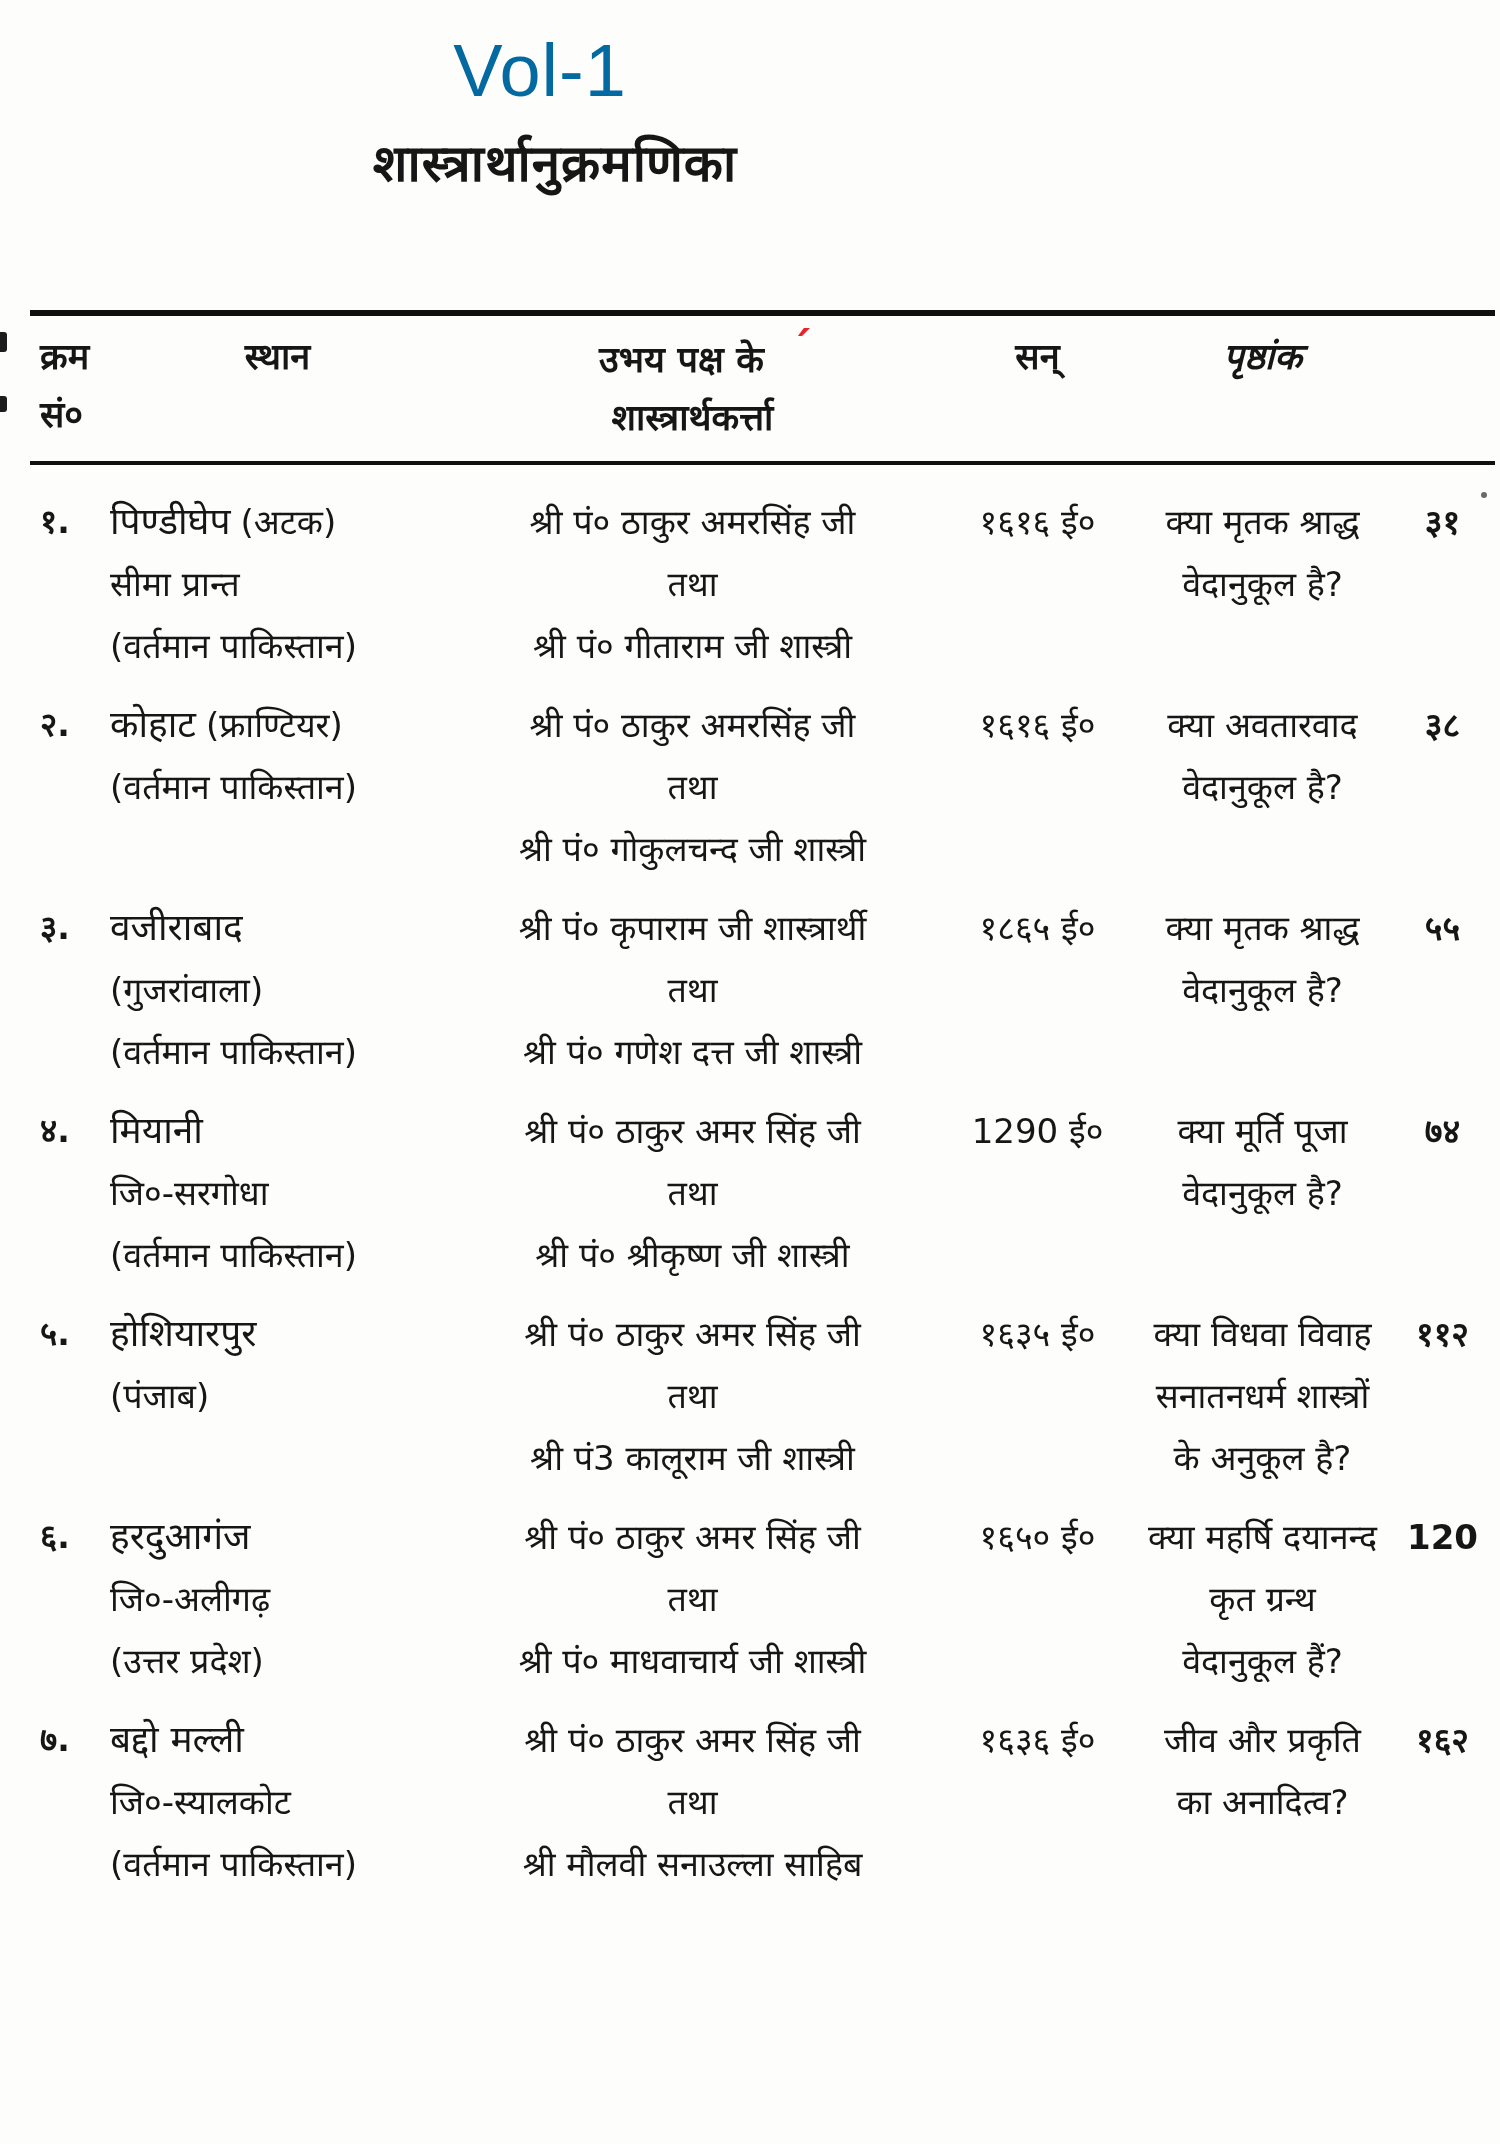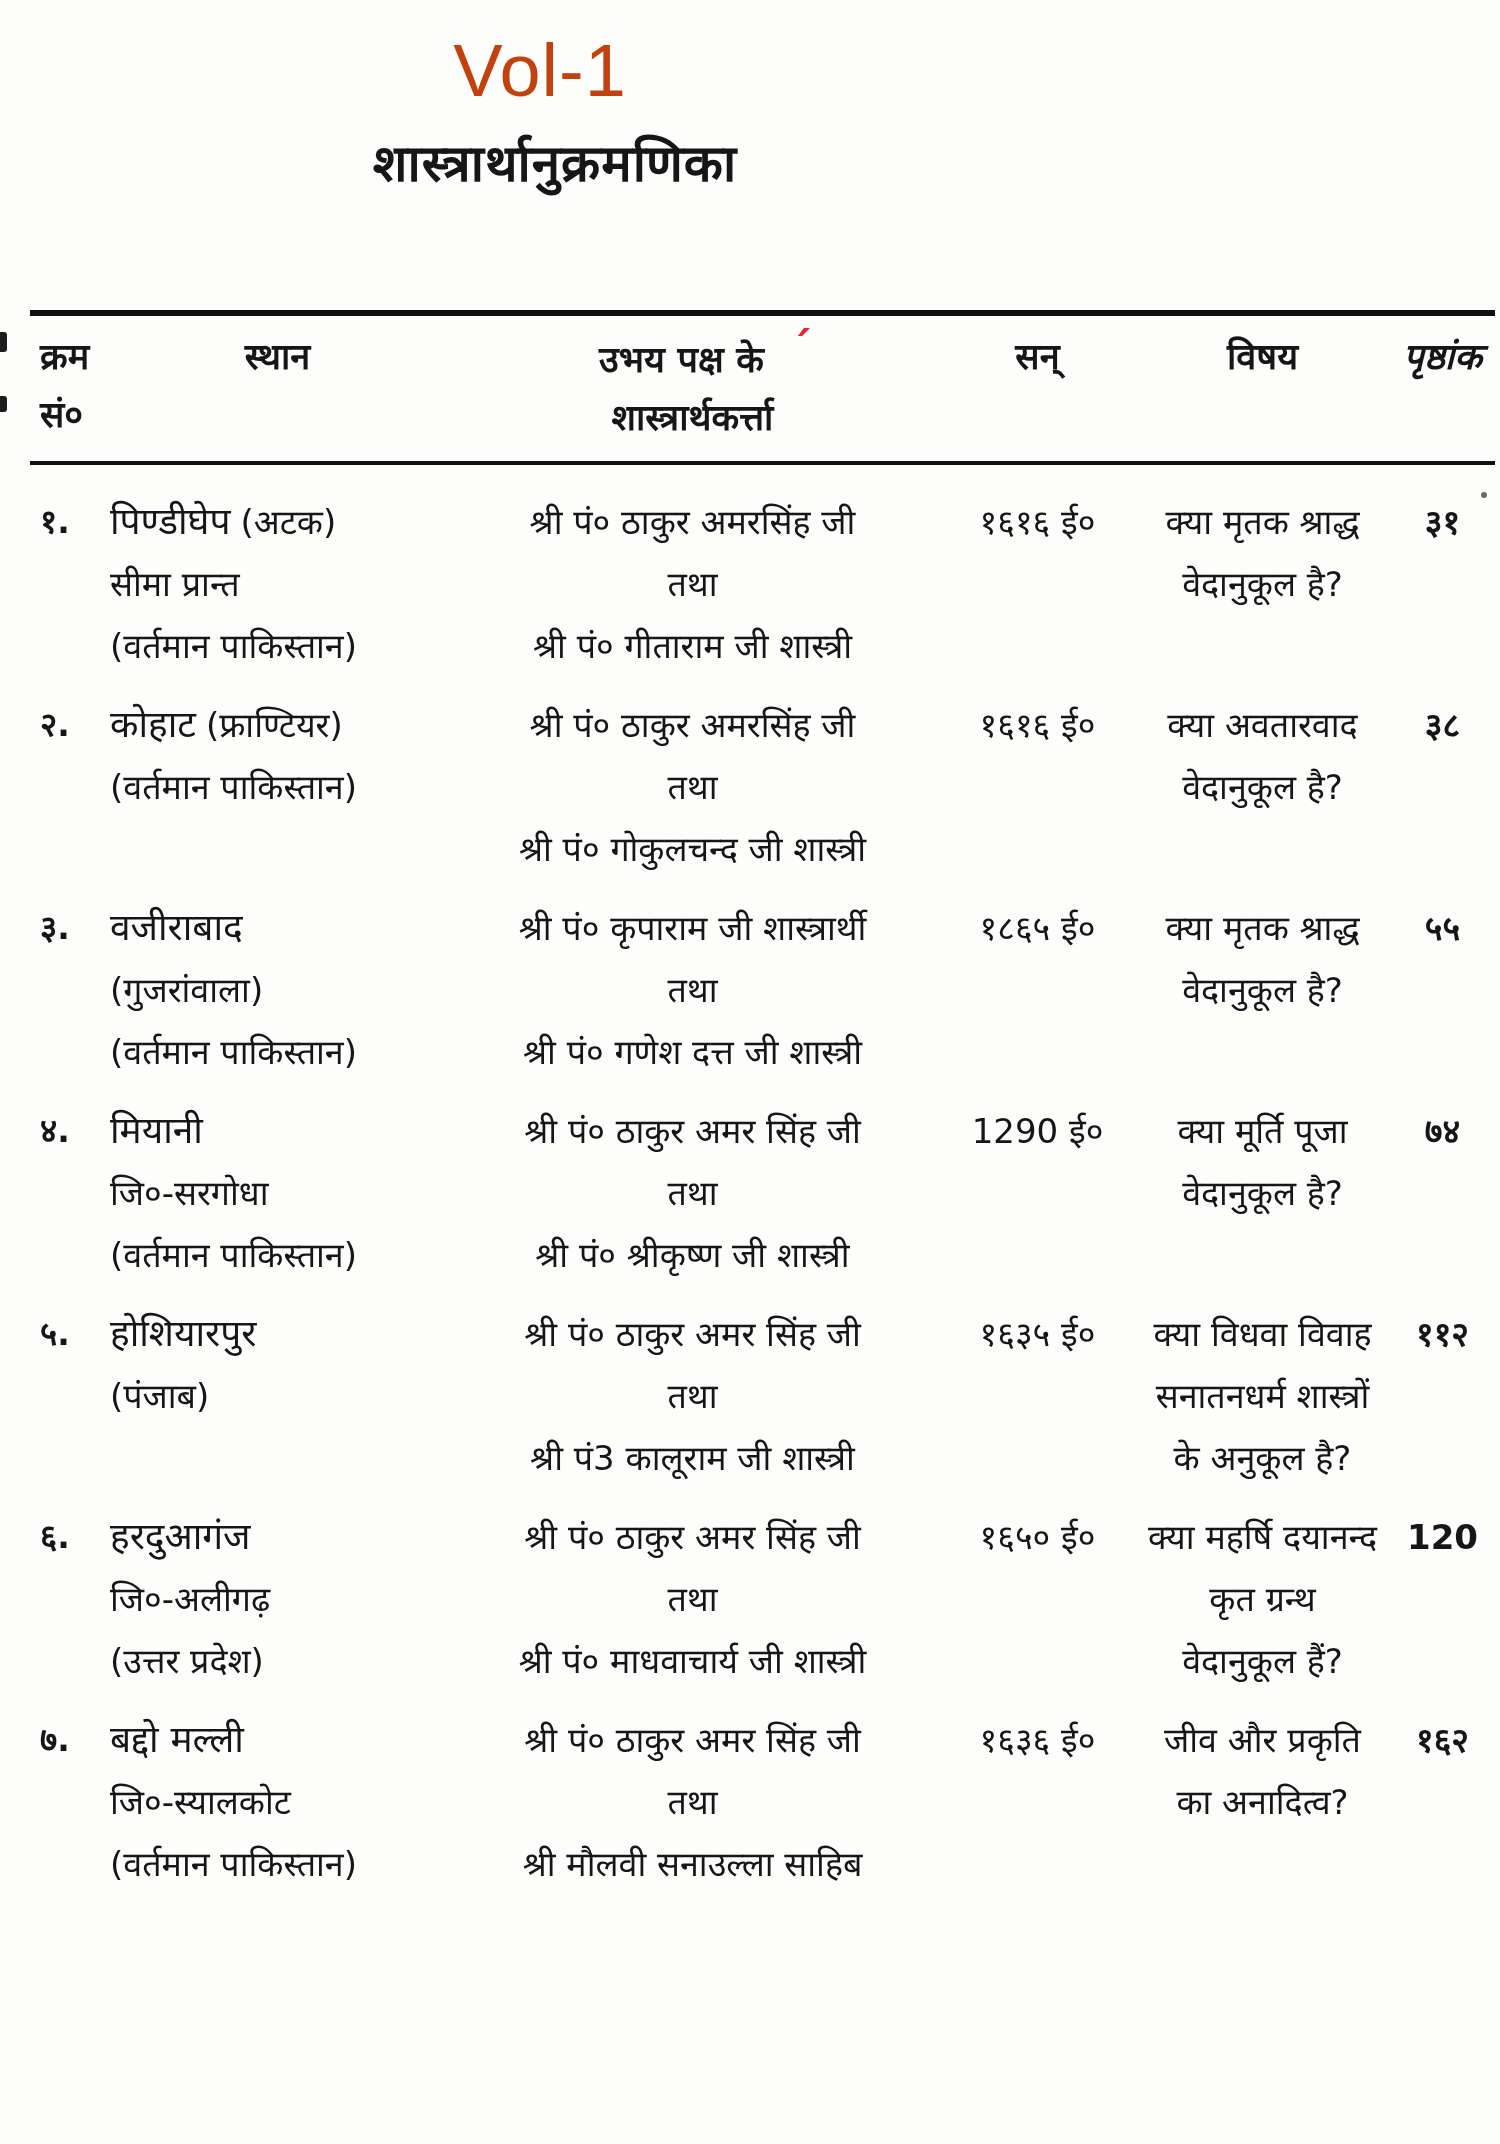--- a/index.html
+++ b/index.html
@@ -67,21 +67,21 @@
   .em1{top:332px;width:7px;height:20px;}
   .em2{top:396px;width:7px;height:16px;}
   .speck{position:absolute;background:#6a6a6a;border-radius:50%;}
   .sp1{left:1481px;top:492px;width:6px;height:6px;}
 </style>
 </head>
 <body>
 
 <div class="page">
 
-  <div class="vol" style="color:#c2410c;">Vol-1</div>
+  <div class="vol" style="color:#0369a1;">Vol-1</div>
   <div class="title">शास्त्रार्थानुक्रमणिका</div>
 
   <div class="edge-mark em1"></div>
   <div class="edge-mark em2"></div>
   <div class="speck sp1"></div>
 
   <div class="table">
 
     <div class="thead">
       <div class="hc h-serial">
@@ -91,23 +91,20 @@
       <div class="hc h-place">
         <div>स्थान</div>
       </div>
       <div class="hc h-deb">
         <div><span>उभय पक्ष के</span><span class="redmark">´</span></div>
         <div>शास्त्रार्थकर्त्ता</div>
       </div>
       <div class="hc h-year">
         <div>सन्</div>
       </div>
-      <div class="hc h-subj">
-        <div>विषय</div>
-      </div>
       <div class="hc h-pg">
         <div>पृष्ठांक</div>
       </div>
     </div>
 
     <div class="tbody">
 
       <div class="trow">
         <div class="c sn">
             <div class="ln">१.</div>

